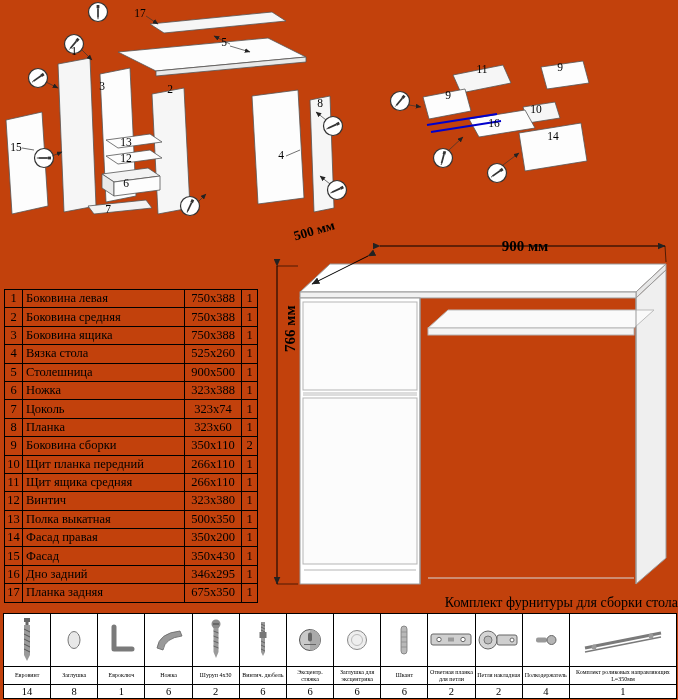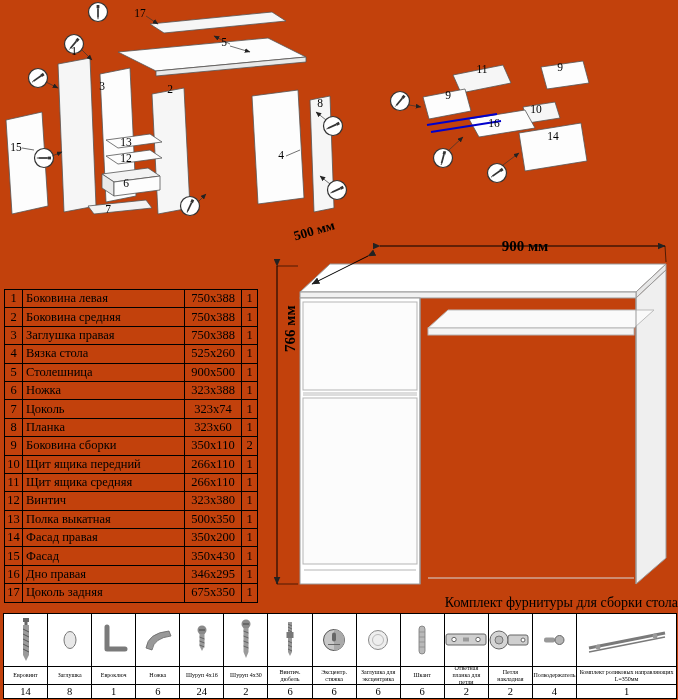--- a/index.html
+++ b/index.html
@@ -219,21 +219,21 @@
           <td class="c3">1</td>
         </tr>
         <tr>
           <td class="c0">2</td>
           <td class="c1">Боковина средняя</td>
           <td class="c2">750x388</td>
           <td class="c3">1</td>
         </tr>
         <tr>
           <td class="c0">3</td>
-          <td class="c1">Заглушка правая</td>
+          <td class="c1">Боковина ящика</td>
           <td class="c2">750x388</td>
           <td class="c3">1</td>
         </tr>
         <tr>
           <td class="c0">4</td>
           <td class="c1">Вязка стола</td>
           <td class="c2">525x260</td>
           <td class="c3">1</td>
         </tr>
         <tr>
@@ -261,21 +261,21 @@
           <td class="c3">1</td>
         </tr>
         <tr>
           <td class="c0">9</td>
           <td class="c1">Боковина сборки</td>
           <td class="c2">350x110</td>
           <td class="c3">2</td>
         </tr>
         <tr>
           <td class="c0">10</td>
-          <td class="c1">Щит ящика передний</td>
+          <td class="c1">Щит планка передний</td>
           <td class="c2">266x110</td>
           <td class="c3">1</td>
         </tr>
         <tr>
           <td class="c0">11</td>
           <td class="c1">Щит ящика средняя</td>
           <td class="c2">266x110</td>
           <td class="c3">1</td>
         </tr>
         <tr>
@@ -297,27 +297,27 @@
           <td class="c3">1</td>
         </tr>
         <tr>
           <td class="c0">15</td>
           <td class="c1">Фасад</td>
           <td class="c2">350x430</td>
           <td class="c3">1</td>
         </tr>
         <tr>
           <td class="c0">16</td>
-          <td class="c1">Дно правая</td>
+          <td class="c1">Дно задний</td>
           <td class="c2">346x295</td>
           <td class="c3">1</td>
         </tr>
         <tr>
           <td class="c0">17</td>
-          <td class="c1">Цоколь задняя</td>
+          <td class="c1">Планка задняя</td>
           <td class="c2">675x350</td>
           <td class="c3">1</td>
         </tr>
       </tbody>
   </table>
 
   <div class="hw-title">Комплект фурнитуры для сборки стола</div>
   <div id="hw">
       <div class="hw-col">
         <div class="hw-icon">
@@ -350,32 +350,20 @@
         <div class="hw-qty">1</div>
       </div>
       <div class="hw-col">
         <div class="hw-icon">
           <svg width="32" height="28">
             <path d="M4 22 q2 -15 23 -17 l2 5 q-17 2 -19 14 z" fill="#999" stroke="#666" stroke-width="0.8"></path>
           </svg>
         </div>
         <div class="hw-name">Ножка</div>
         <div class="hw-qty">6</div>
-      </div>
-      <div class="hw-col">
-        <div class="hw-icon">
-          <svg width="14" height="30">
-            <circle cx="7" cy="5" r="4.5" fill="#8a8a8a"></circle>
-            <line x1="4" y1="5" x2="10" y2="5" stroke="#444" stroke-width="1"></line>
-            <path d="M4.5 9 h5 v12 l-2.5 5 -2.5 -5 z" fill="#9a9a9a"></path>
-            <path d="M4.5 12 l5 2 M4.5 16 l5 2 M4.5 20 l5 2" stroke="#555" stroke-width="0.8"></path>
-          </svg>
-        </div>
-        <div class="hw-name">Шуруп 4x16</div>
-        <div class="hw-qty">24</div>
       </div>
       <div class="hw-col">
         <div class="hw-icon">
           <svg width="14" height="42">
             <circle cx="7" cy="5" r="4.5" fill="#8a8a8a"></circle>
             <line x1="4" y1="5" x2="10" y2="5" stroke="#444" stroke-width="1"></line>
             <path d="M4.5 9 h5 v24 l-2.5 6 -2.5 -6 z" fill="#9a9a9a"></path>
             <path d="M4.5 12 l5 2 M4.5 17 l5 2 M4.5 22 l5 2 M4.5 27 l5 2" stroke="#555" stroke-width="0.8"></path>
           </svg>
         </div>

